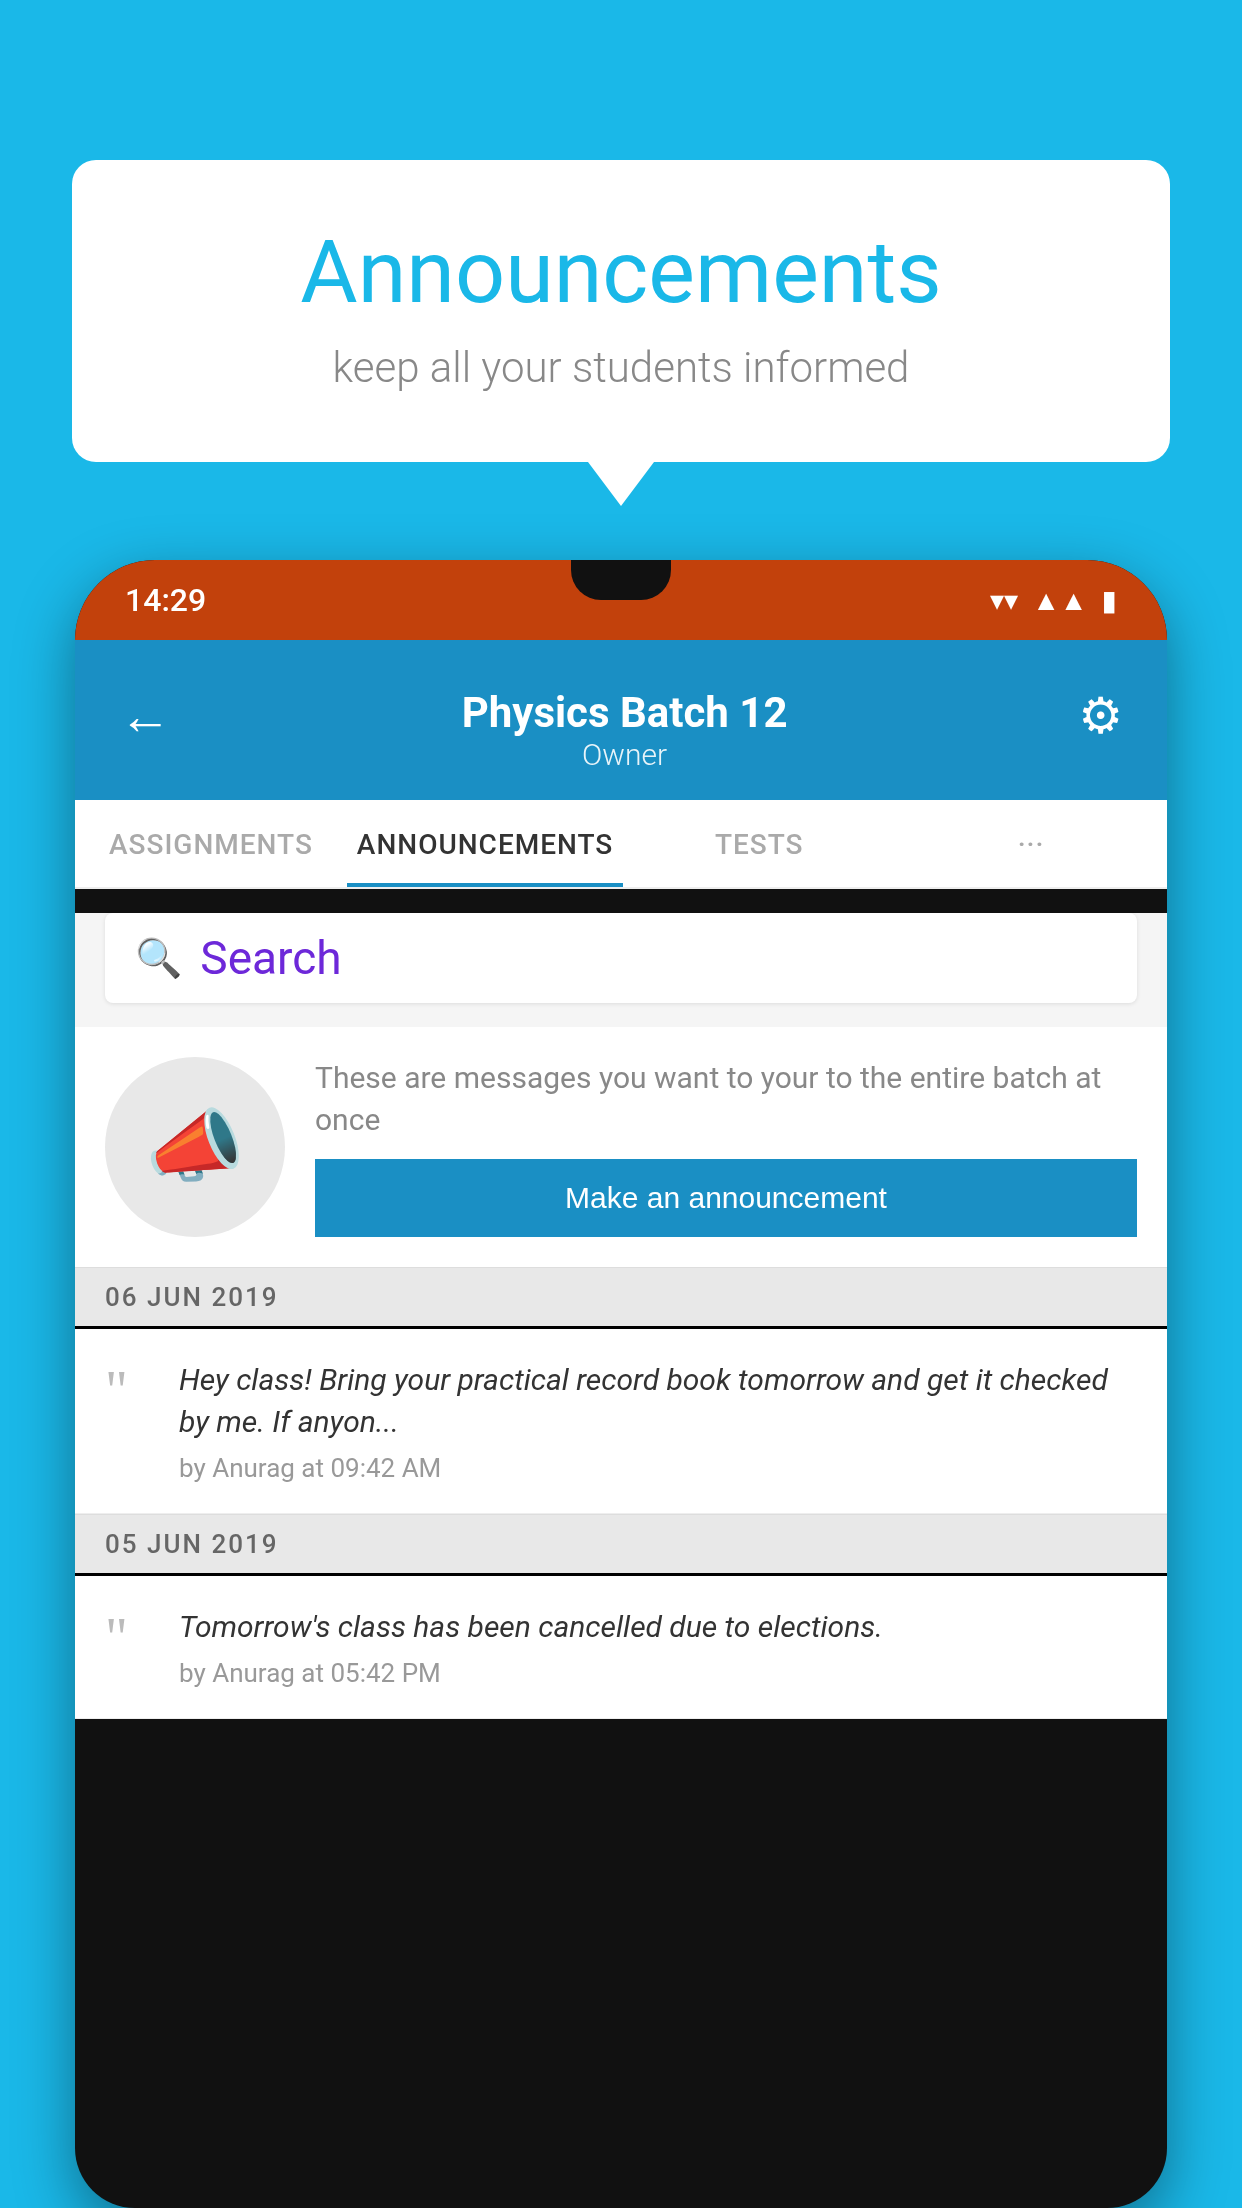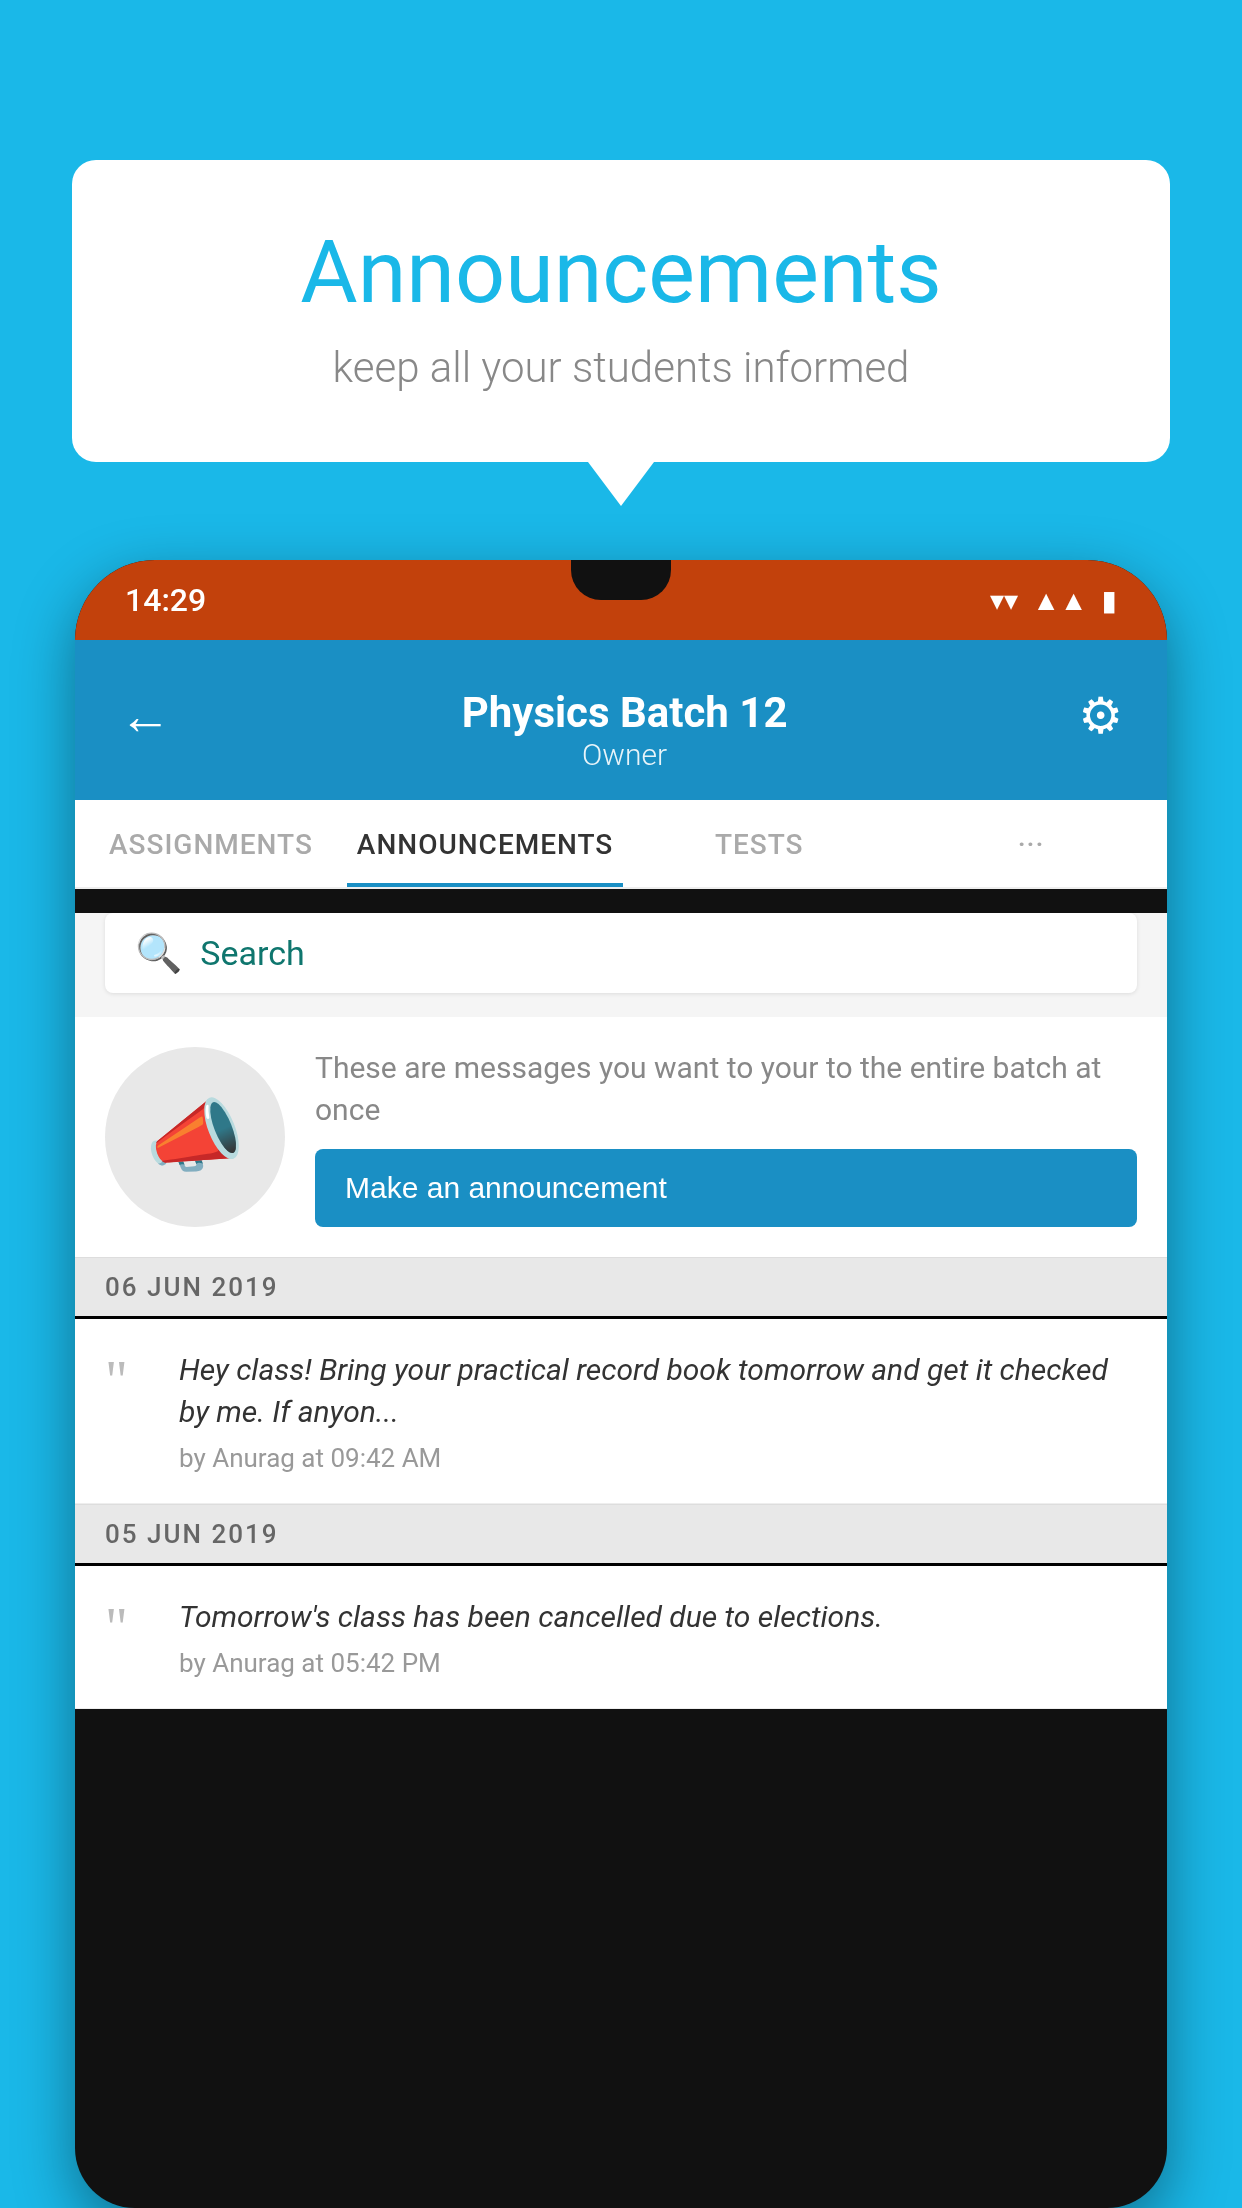--- a/index.html
+++ b/index.html
@@ -186,22 +186,22 @@
       box-shadow: 0 1px 4px rgba(0,0,0,0.1);
     }
 
     .search-icon-wrap {
       color: #aaa;
       font-size: 38px;
       margin-right: 18px;
     }
 
     .search-placeholder {
-      color: #0f766e;
-      font-size: 34px;
+      color: #6d28d9;
+      font-size: 46px;
     }
 
     
     .promo-block {
       background: white;
       margin: 24px 0 0;
       padding: 30px;
       display: flex;
       align-items: center;
       gap: 30px;
@@ -232,26 +232,26 @@
     .promo-text {
       color: #888;
       font-size: 30px;
       line-height: 1.4;
     }
 
     .make-announcement-btn {
       background: #1a8fc4;
       color: white;
       border: none;
-      border-radius: 8px;
+      border-radius: 0;
       padding: 22px 30px;
       font-size: 30px;
       font-weight: 500;
       cursor: pointer;
-      text-align: left;
+      text-align: center;
     }
 
     
     .date-separator {
       background: #e8e8e8;
       padding: 14px 30px;
       font-size: 26px;
       font-weight: 500;
       color: #666;
       letter-spacing: 2px;

